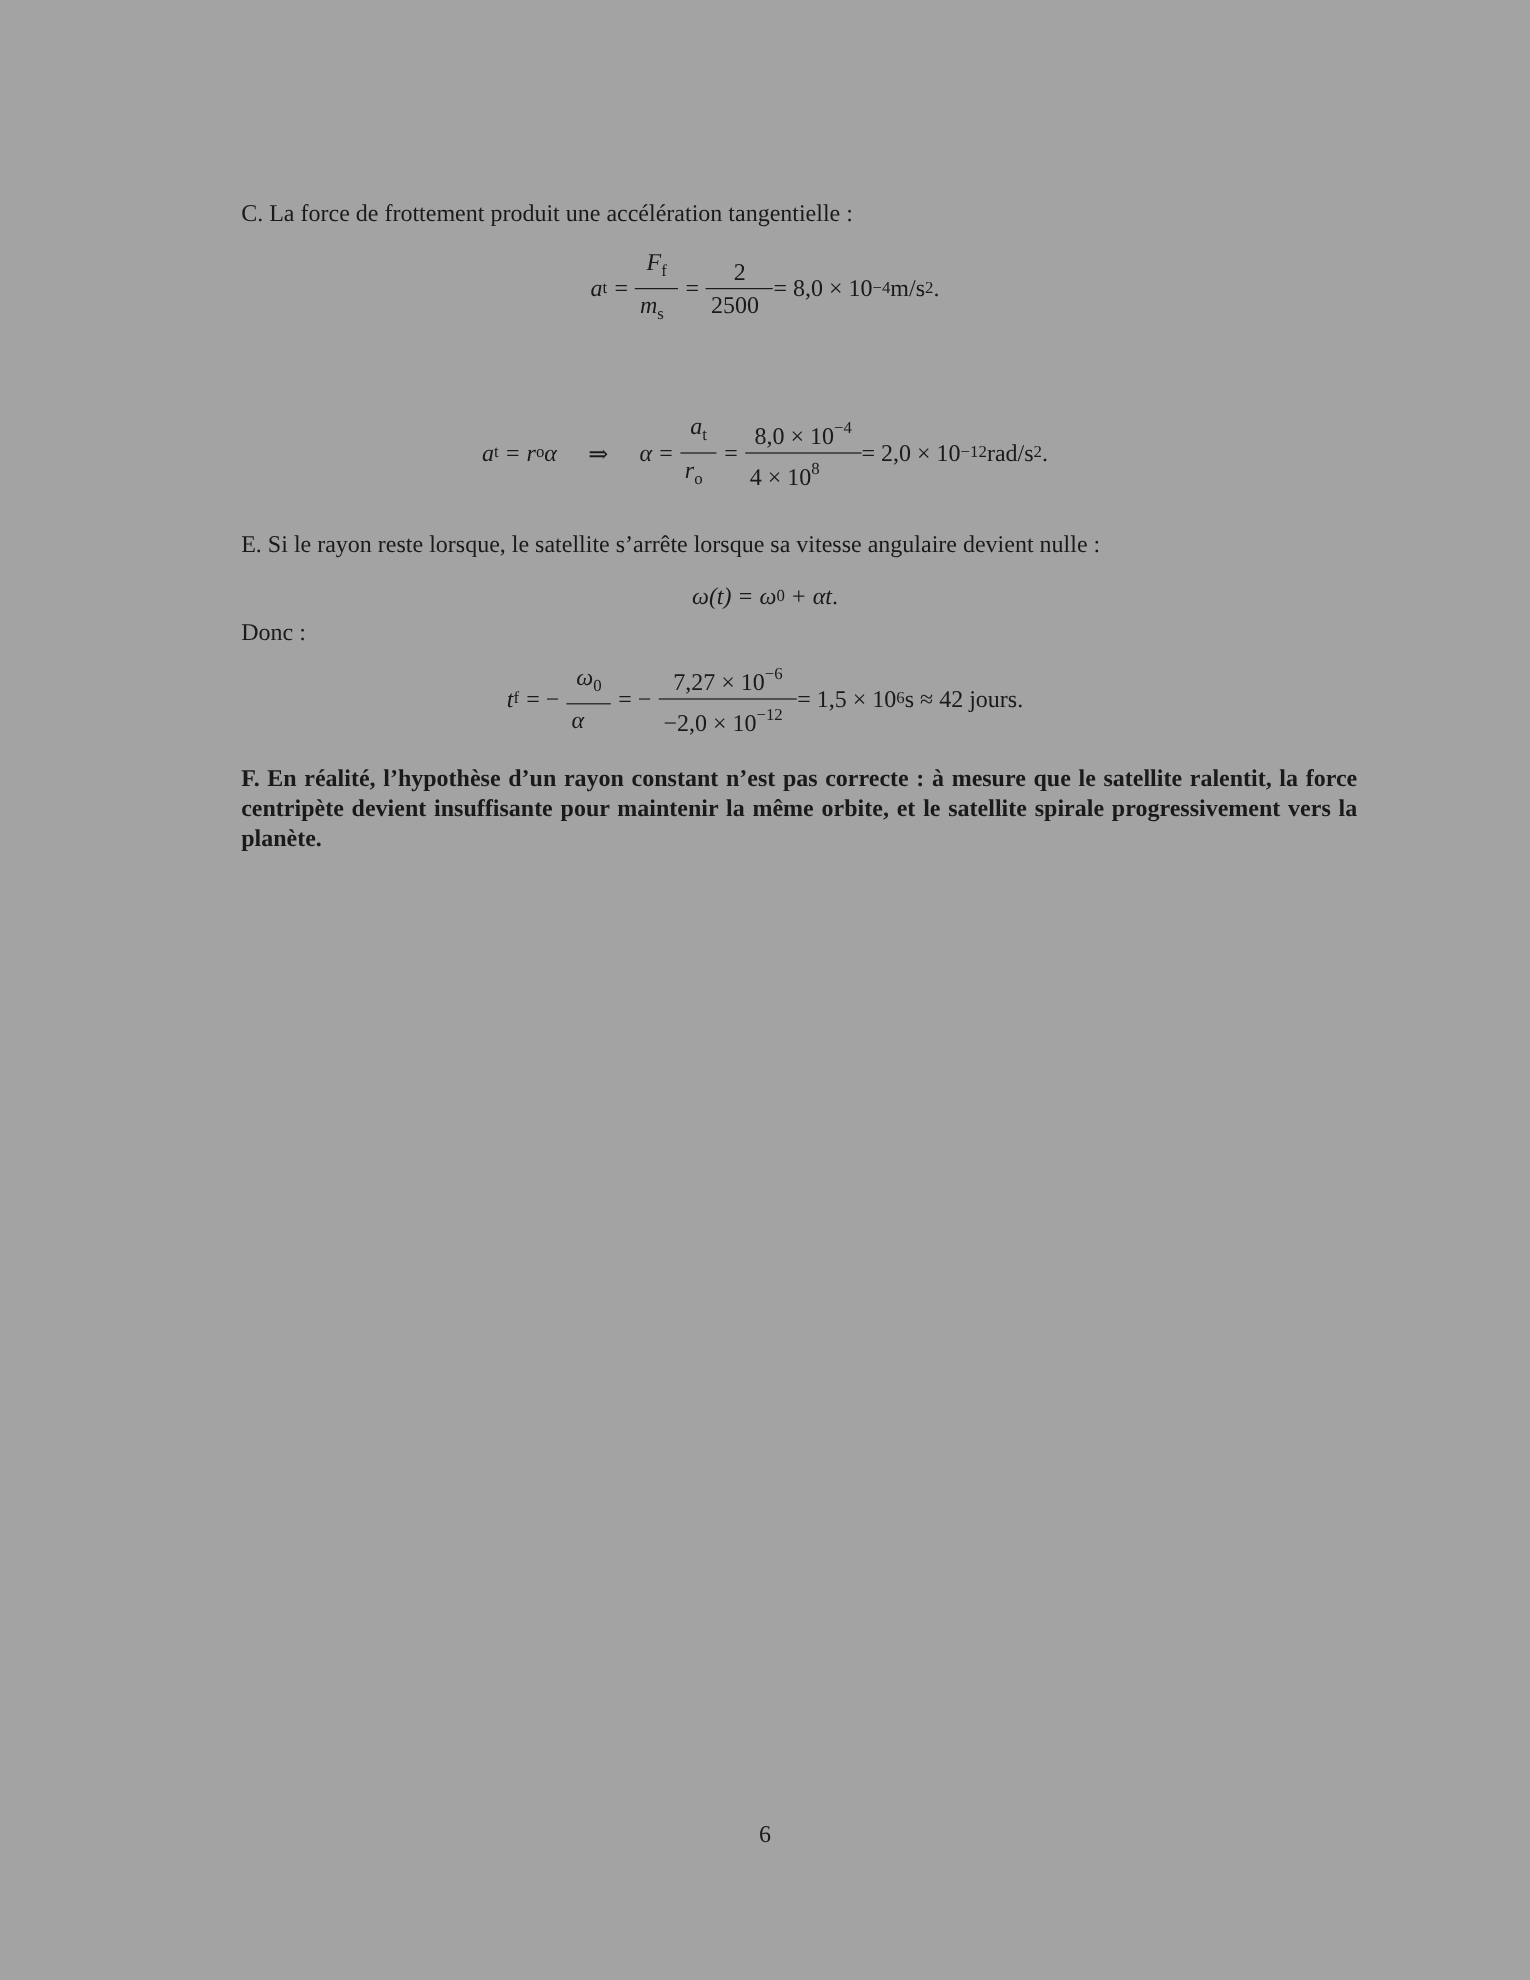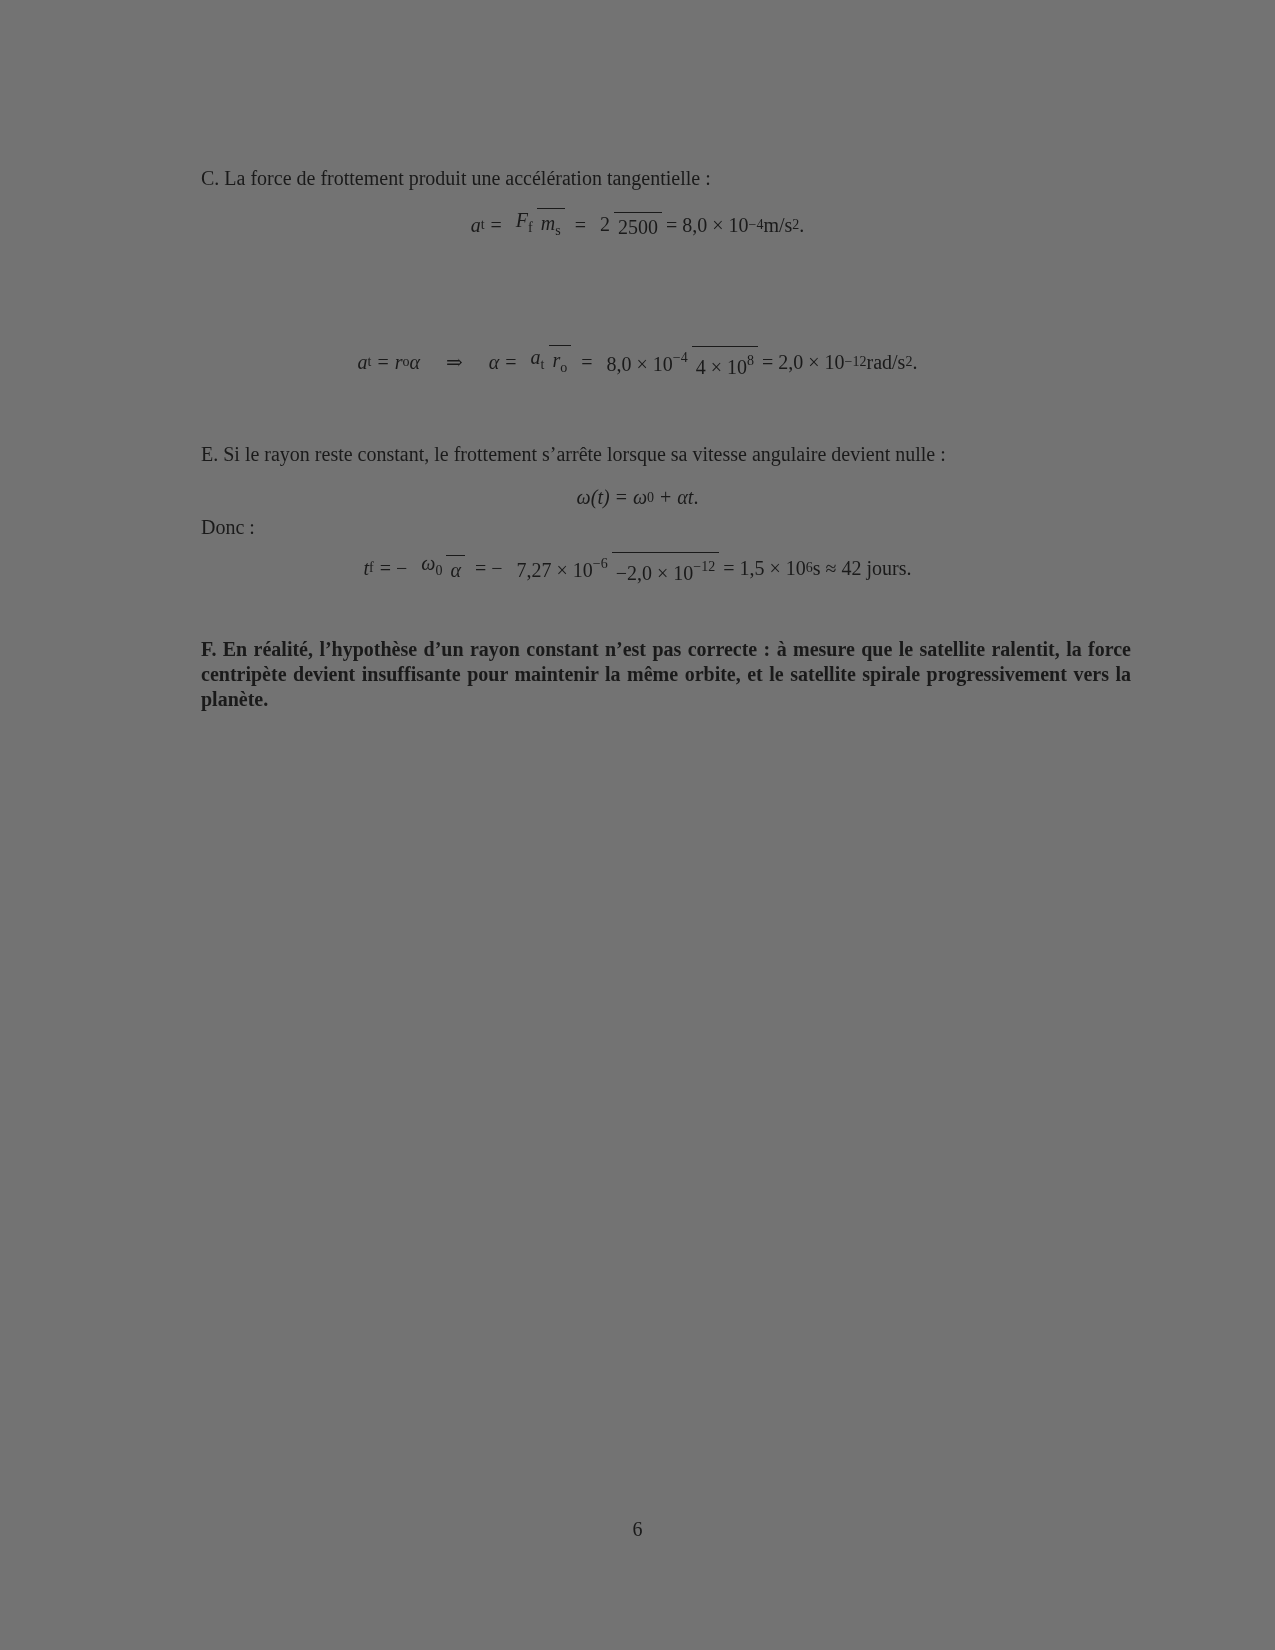--- a/index.html
+++ b/index.html
@@ -1,40 +1,40 @@
 <!DOCTYPE html>
 <html><head>
 <meta charset="utf-8">
 <style>
   html, body { margin: 0; padding: 0; background: #ffffff; }
   body {
     width: 1275px; height: 1650px; position: relative; overflow: hidden;
     font-family: "DejaVu Serif", "Liberation Serif", serif;
     color: #1a1a1a;
   }
-  .page { position: absolute; left: 0; top: 0; width: 1275px; height: 1650px; background: #737373; }
+  .page { position: absolute; left: 0; top: 0; width: 1275px; height: 1650px; background: #a3a3a3; }
   .para {
     position: absolute; left: 201px; width: 930px;
     font-family: "Liberation Serif", "DejaVu Serif", serif;
     font-size: 20px; line-height: 25px; text-align: justify;
   }
   .para.last-line-left { text-align-last: left; font-weight: bold; }
   .eq {
     position: absolute; left: 0; width: 1275px;
     display: flex; justify-content: center; align-items: center;
     font-family: "Liberation Serif", "DejaVu Serif", serif;
     font-size: 20px;
   }
   .eq .row { display: flex; align-items: center; white-space: nowrap; }
   .m { font-style: italic; }
   .sub { font-size: 14px; vertical-align: -5px; font-style: normal; }
   .sup { font-size: 14px; vertical-align: 9px; font-style: normal; }
   .op { margin: 0 6px; }
   .gap { display: inline-block; width: 26px; }
-  .frac { display: inline-flex; flex-direction: row; align-items: center; vertical-align: middle; margin: 0 4px; }
+  .frac { display: inline-flex; flex-direction: column; align-items: center; vertical-align: middle; margin: 0 4px; }
   .frac .num { padding: 0 4px 2px 4px; line-height: 22px; }
   .frac .den { padding: 3px 4px 0 4px; line-height: 22px; border-top: 1.2px solid #1a1a1a; width: 100%; }
   .pagenum {
     position: absolute; left: 0; width: 1275px; top: 1518px; text-align: center;
     font-family: "Liberation Serif", "DejaVu Serif", serif; font-size: 20px;
   }
 </style>
 </head>
 <body>
 
@@ -86,21 +86,21 @@
         <span class="den"><span>4 × 10</span><span class="sup">8</span></span>
       </span>
       <span>= 2,0 × 10</span>
         <span class="sup">−12</span>
         <span> rad/s</span>
         <span class="sup">2</span>
         <span>.</span>
     </div>
   </div>
 
-  <div class="para" style="top:442px;">E. Si le rayon reste constant, le frottement s’arrête lorsque sa vitesse angulaire devient nulle :</div>
+  <div class="para" style="top:442px;">E. Si le rayon reste lorsque, le satellite s’arrête lorsque sa vitesse angulaire devient nulle :</div>
   <div class="eq" style="top:486px;">
     <div class="row">
       <span class="m">ω</span>
         <span class="m">(t)</span>
       <span class="op">=</span>
       <span class="m">ω</span>
         <span class="sub">0</span>
       <span class="op">+</span>
       <span class="m">αt</span>
         <span>.</span>

